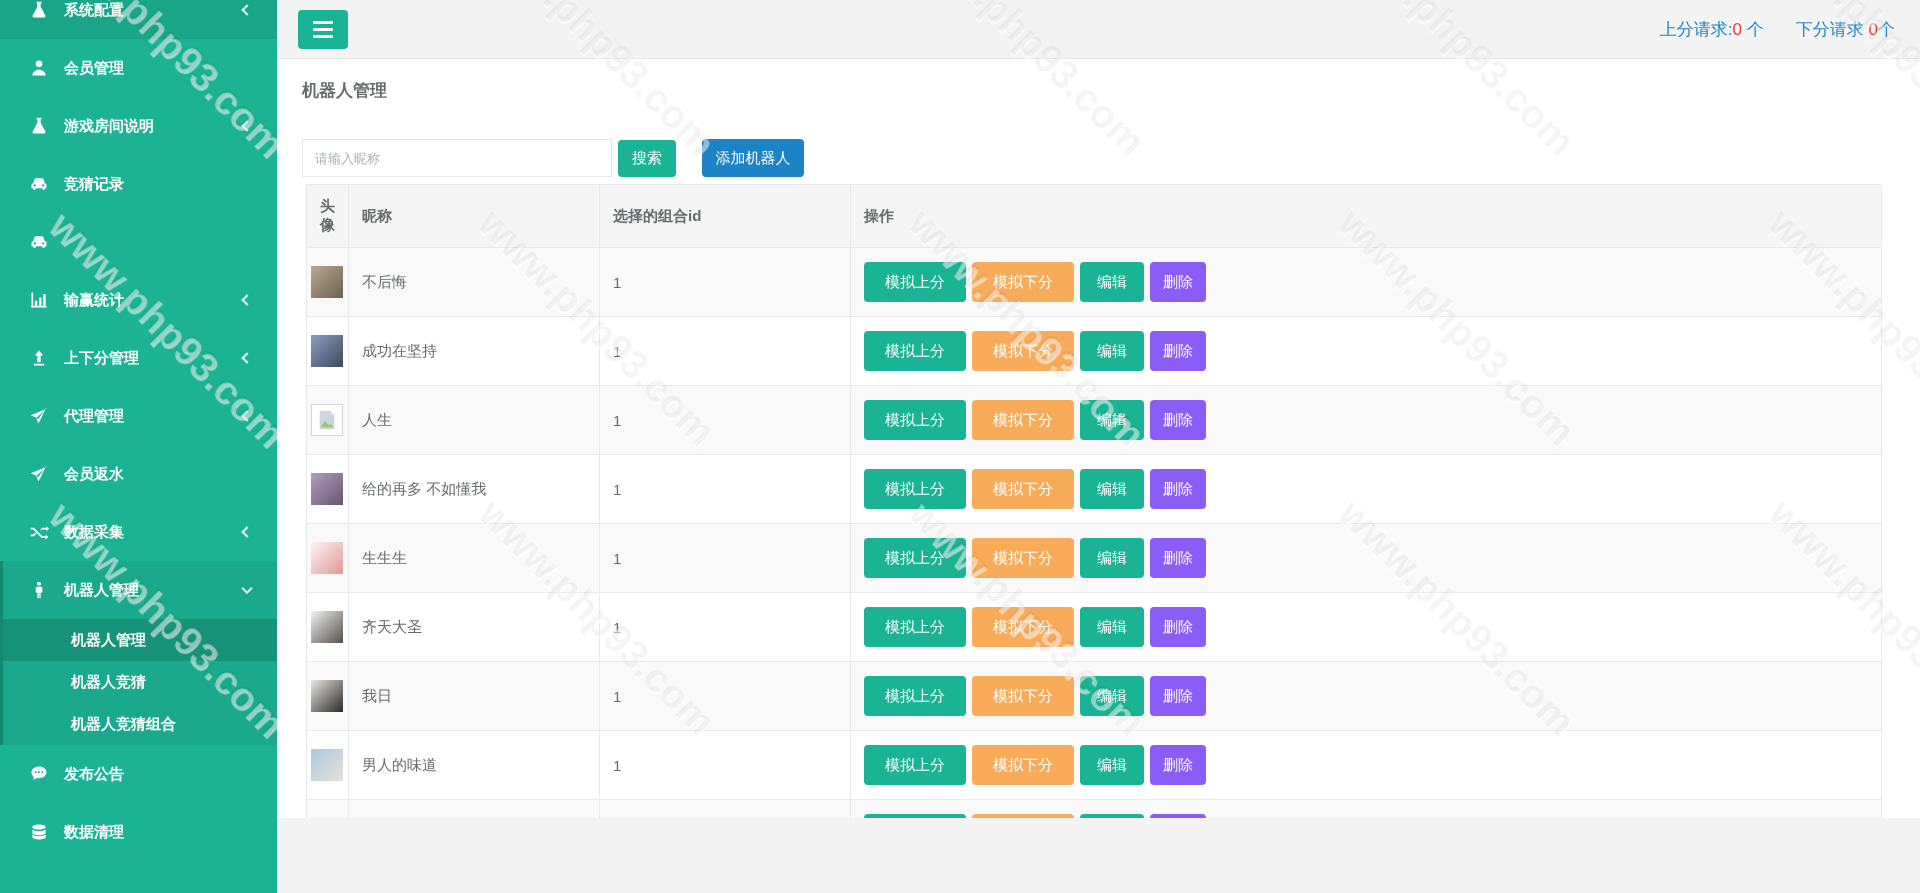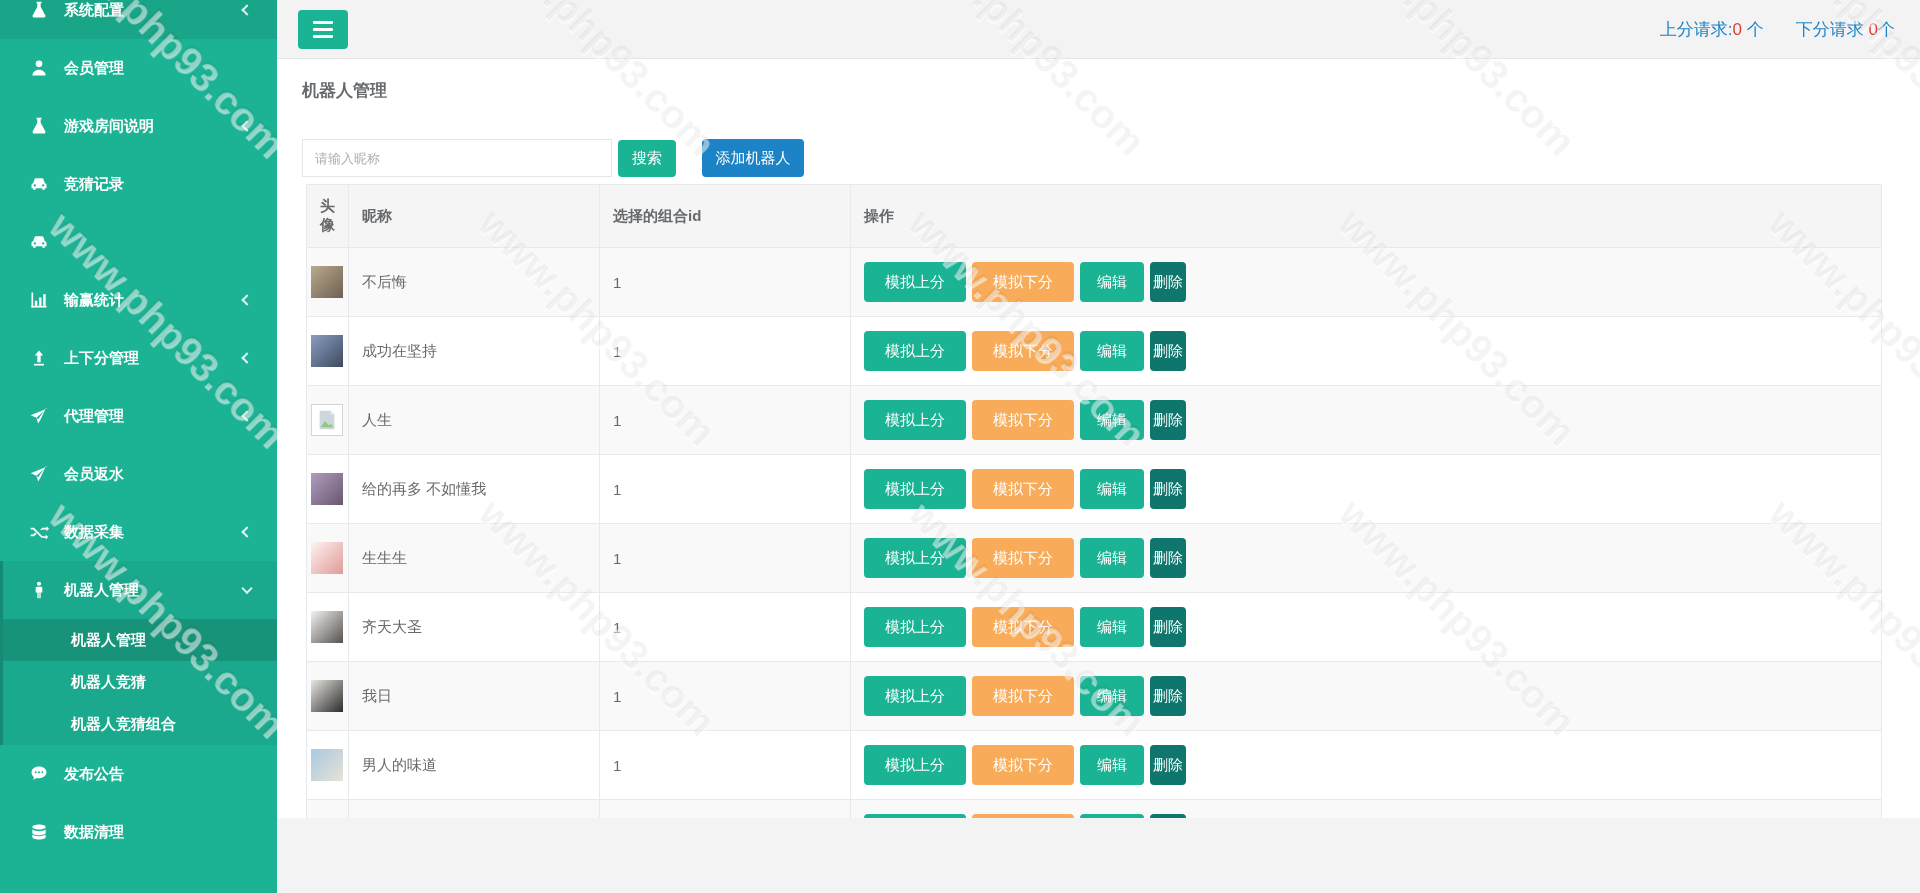--- a/index.html
+++ b/index.html
@@ -79,21 +79,21 @@
   col.c-nick   { width:251px; }
   col.c-id     { width:251px; }
   tr.stripe td { background:#f9f9f9; }
   td.av-cell { padding-left:4px !important; }
   .avatar { width:32px; height:32px; background:#ccc; }
   .avatar.broken { background:#fff; border:1px solid #d5d5d5; display:flex; align-items:center; justify-content:center; }
   .row-btn { height:40px; margin-right:6px; vertical-align:middle; }
   .b-up   { width:102px; background:#1ab394; }
   .b-down { width:102px; background:#f8ac59; }
   .b-edit { width:64px;  background:#1ab394; }
-  .b-del  { width:36px;  background:#0f766e; }
+  .b-del  { width:56px;  background:#8b5cf6; }
 
   
   .wm-layer { position:absolute; inset:0; pointer-events:none; z-index:40; overflow:hidden; }
   .wm {
     position:absolute; font-size:40px; font-weight:bold;
     color:rgba(0,0,0,0.045); text-shadow:2px 2px 1px rgba(255,255,255,0.55);
     transform:rotate(45deg); white-space:nowrap;
   }
 </style>
 </head>

